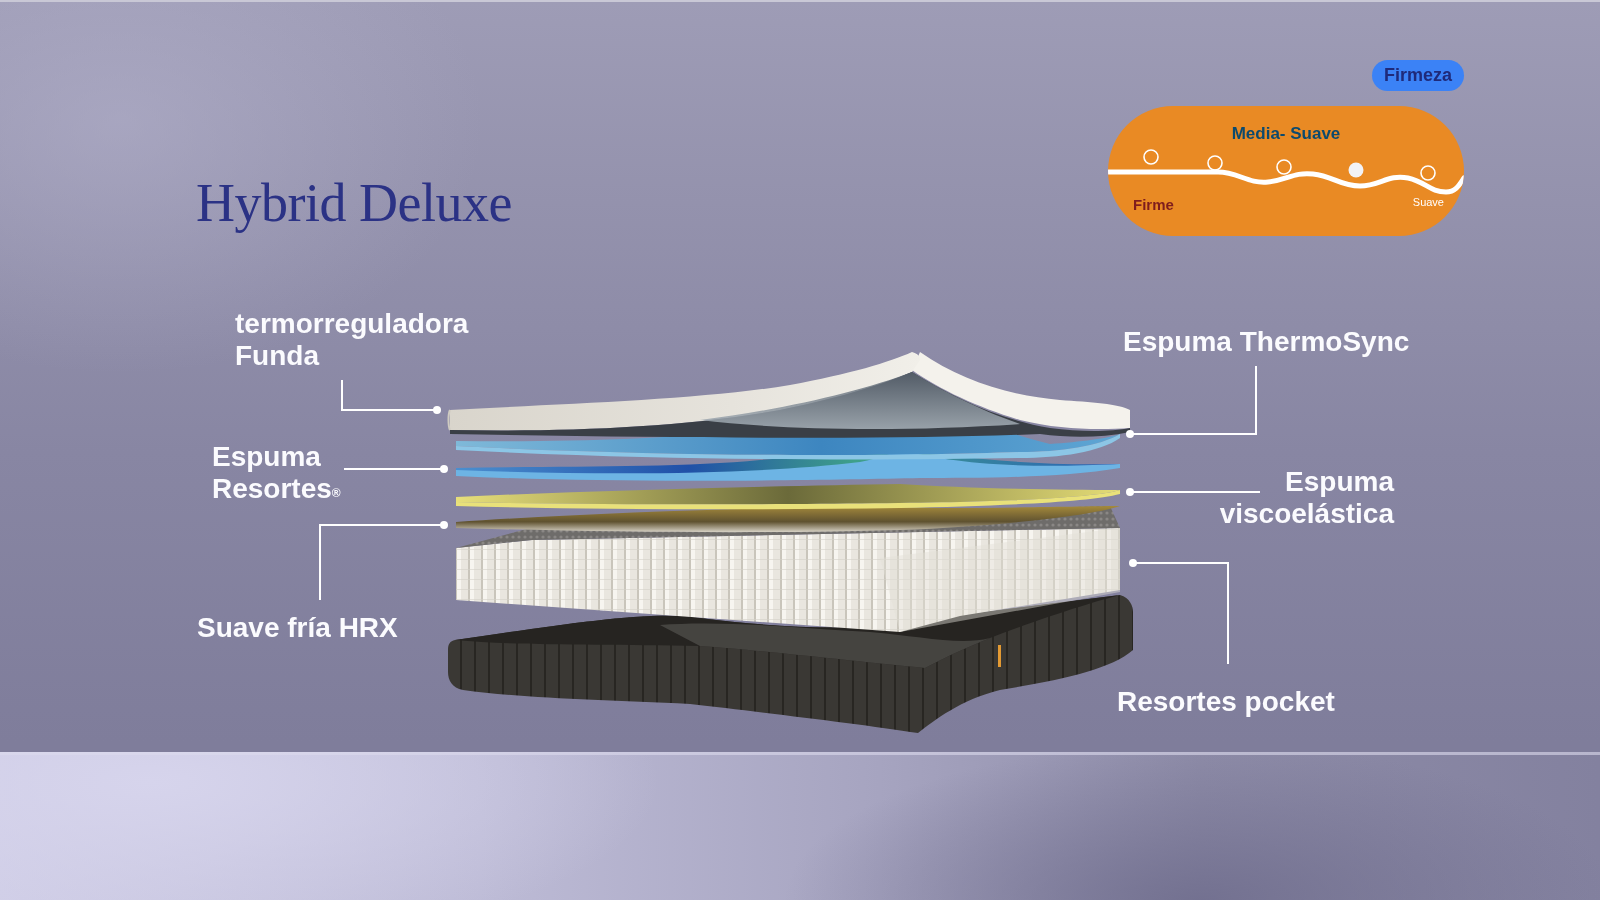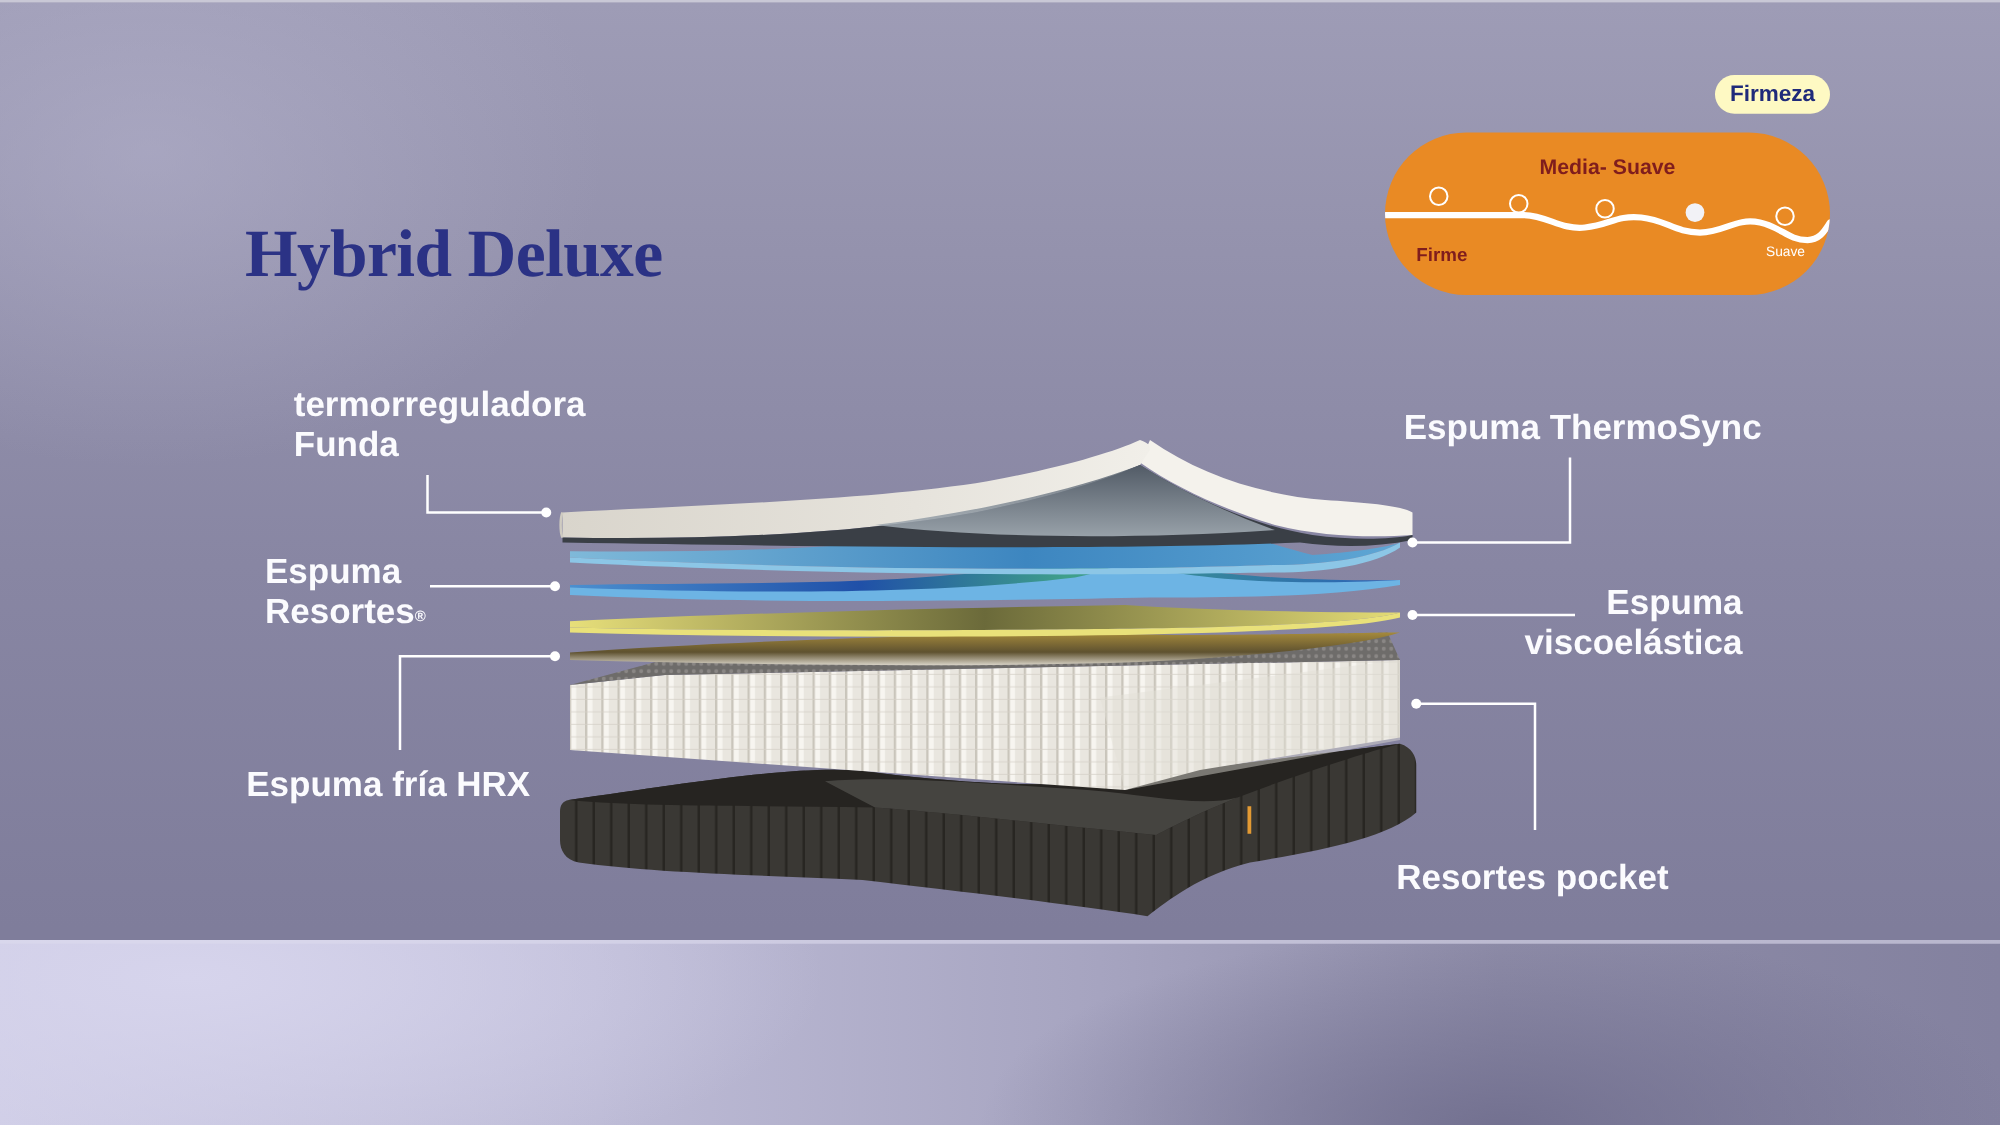--- a/index.html
+++ b/index.html
@@ -25,36 +25,36 @@
   }
   .floor::before {
     content: ""; position: absolute; left: 0; right: 0; top: 0; height: 3px;
     background: rgba(220,218,236,0.6);
   }
 
   .title {
     position: absolute; left: 196px; top: 172px;
     font-family: "Liberation Serif", "DejaVu Serif", serif;
     font-size: 54px; color: #2b3285; letter-spacing: -0.5px;
-    font-weight: bold;
+    font-weight: normal;
   }
 
   .firmness { position: absolute; left: 1126px; top: 60px; width: 360px; height: 180px; }
   .firm-badge {
     position: absolute; left: 246px; top: 0px;
-    background: #fef9c3; color: #1f2a7a;
+    background: #3b82f6; color: #1f2a7a;
     font-weight: bold; font-size: 18px;
     padding: 5px 12px; border-radius: 16px;
   }
   .firm-pill {
     position: absolute; left: -18px; top: 46px; width: 356px; height: 130px;
     background: #e98a24; border-radius: 65px; overflow: hidden;
   }
   .firm-pill svg { position: absolute; left: 0; top: 0; }
-  .firm-level { position: absolute; left: 0; right: 0; top: 18px; text-align: center; color: #7f1d1d; font-weight: bold; font-size: 17px; }
+  .firm-level { position: absolute; left: 0; right: 0; top: 18px; text-align: center; color: #0c4a6e; font-weight: bold; font-size: 17px; }
   .firm-min { position: absolute; left: 25px; top: 90px; color: #7f1d1d; font-weight: bold; font-size: 15px; }
   .firm-max { position: absolute; right: 20px; top: 90px; color: #fff; font-weight: normal; font-size: 11px; }
 
   .label {
     position: absolute; color: #fbfbfe; font-weight: bold; font-size: 28px; line-height: 32px;
     white-space: nowrap;
   }
   .label.right { text-align: right; }
   .label sup { font-size: 12px; vertical-align: top; position: relative; top: 4px; }
 
@@ -193,21 +193,21 @@
 
 <div class="label" style="left:235px; top:308px;">
   <div>termorreguladora</div>
   <div>Funda</div>
 </div>
 <div class="label" style="left:212px; top:441px;">
   <div>Espuma</div>
   <div><span>Resortes</span><sup>®</sup></div>
 </div>
 <div class="label" style="left:197px; top:612px;">
-  <div>Espuma fría HRX</div>
+  <div>Suave fría HRX</div>
 </div>
 
 <div class="label" style="left:1111px; top:326px;margin-left:12px;">
   <div>Espuma ThermoSync</div>
 </div>
 <div class="label right" style="right:206px; top:466px;">
   <div>Espuma</div>
   <div>viscoelástica</div>
 </div>
 <div class="label" style="left:1117px; top:686px;">

